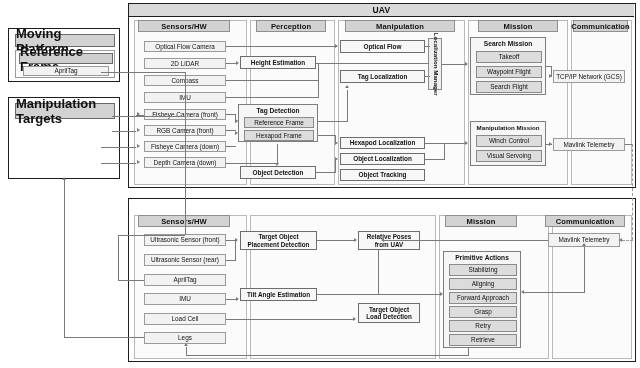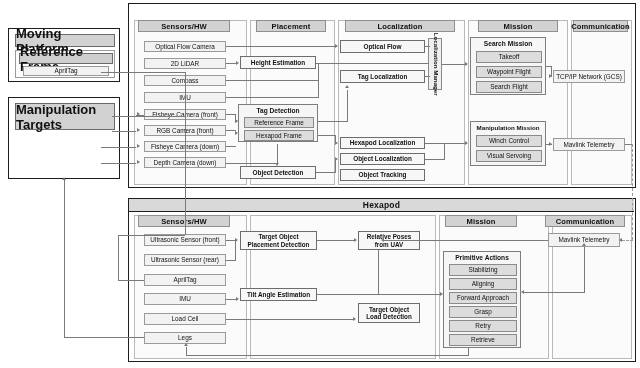--- a/index.html
+++ b/index.html
@@ -145,35 +145,36 @@
 
   <div class="lbox" style="left:8px;top:28px;width:112px;height:54px;">
     <div class="lbox-title" style="left:6px;top:5px;width:100px;height:13px;">Moving Platform</div>
     <div class="lsub" style="left:6px;top:21px;width:100px;height:28px;">
       <div class="lbox-title" style="left:3px;top:2px;width:94px;height:11px;background:#cfcfcf;">Reference Frame</div>
       <div class="node" style="left:7px;top:15px;width:86px;height:10px;">AprilTag</div>
     </div>
   </div>
 
   <div class="lbox" style="left:8px;top:97px;width:112px;height:82px;">
-    <div class="lbox-title" style="left:6px;top:5px;width:100px;height:27px;">Manipulation Targets</div>
+    <div class="lbox-title" style="left:6px;top:5px;width:100px;height:16px;">Manipulation Targets</div>
   </div>
 
   <div class="sys abs" style="left:128px;top:3px;width:508px;height:185px;">
+    <div class="sys-title abs" style="left:0;top:0;width:505px;height:13px;">UAV</div>
 
     <div class="col abs" style="left:5px;top:16px;width:113px;height:165px;"></div>
     <div class="col abs" style="left:121px;top:16px;width:85px;height:165px;"></div>
     <div class="col abs" style="left:209px;top:16px;width:127px;height:165px;"></div>
     <div class="col abs" style="left:339px;top:16px;width:100px;height:165px;"></div>
     <div class="col abs" style="left:442px;top:16px;width:61px;height:165px;"></div>
   </div>
 
   <div class="col-head" style="left:138px;top:20px;width:92px;height:12px;">Sensors/HW</div>
-  <div class="col-head" style="left:256px;top:20px;width:70px;height:12px;">Placement</div>
-  <div class="col-head" style="left:345px;top:20px;width:110px;height:12px;">Localization</div>
+  <div class="col-head" style="left:256px;top:20px;width:70px;height:12px;">Perception</div>
+  <div class="col-head" style="left:345px;top:20px;width:110px;height:12px;">Manipulation</div>
   <div class="col-head" style="left:478px;top:20px;width:80px;height:12px;">Mission</div>
   <div class="col-head" style="left:573px;top:20px;width:55px;height:12px;">Communication</div>
 
   <div class="node" style="left:144px;top:41px;width:82px;height:11px;">Optical Flow Camera</div>
   <div class="node" style="left:144px;top:58px;width:82px;height:11px;">2D LiDAR</div>
   <div class="node" style="left:144px;top:75px;width:82px;height:11px;">Compass</div>
   <div class="node" style="left:144px;top:92px;width:82px;height:11px;">IMU</div>
   <div class="node" style="left:144px;top:109px;width:82px;height:11px;">Fisheye Camera (front)</div>
   <div class="node" style="left:144px;top:125px;width:82px;height:11px;">RGB Camera (front)</div>
   <div class="node" style="left:144px;top:141px;width:82px;height:11px;">Fisheye Camera (down)</div>
@@ -210,21 +211,20 @@
   <div class="group" style="left:470px;top:121px;width:76px;height:45px;">
     <div class="group-title" style="font-size:6.2px;">Manipulation Mission</div>
     <div class="node dark" style="left:5px;top:13px;width:66px;height:12px;">Winch Control</div>
     <div class="node dark" style="left:5px;top:28px;width:66px;height:12px;">Visual Servoing</div>
   </div>
 
   <div class="node" style="left:553px;top:70px;width:72px;height:13px;">TCP/IP Network (GCS)</div>
   <div class="node" style="left:553px;top:138px;width:72px;height:13px;">Mavlink Telemetry</div>
 
   <div class="sys abs" style="left:128px;top:198px;width:508px;height:164px;">
-    <div class="sys-title abs" style="left:0;top:0;width:505px;height:13px;">Hexapod</div>
 
     <div class="col abs" style="left:5px;top:16px;width:113px;height:144px;"></div>
     <div class="col abs" style="left:121px;top:16px;width:186px;height:144px;"></div>
     <div class="col abs" style="left:310px;top:16px;width:110px;height:144px;"></div>
     <div class="col abs" style="left:423px;top:16px;width:80px;height:144px;"></div>
   </div>
 
   <div class="col-head" style="left:138px;top:215px;width:92px;height:12px;">Sensors/HW</div>
   <div class="col-head" style="left:445px;top:215px;width:72px;height:12px;">Mission</div>
   <div class="col-head" style="left:545px;top:215px;width:80px;height:12px;">Communication</div>

